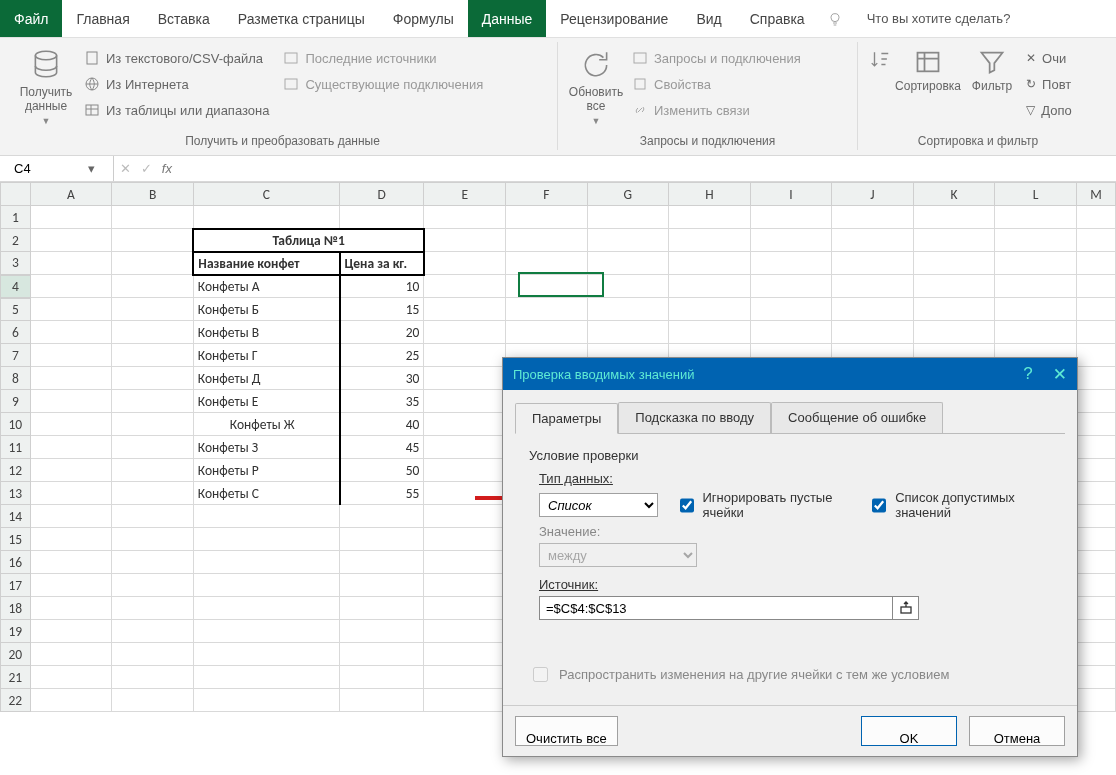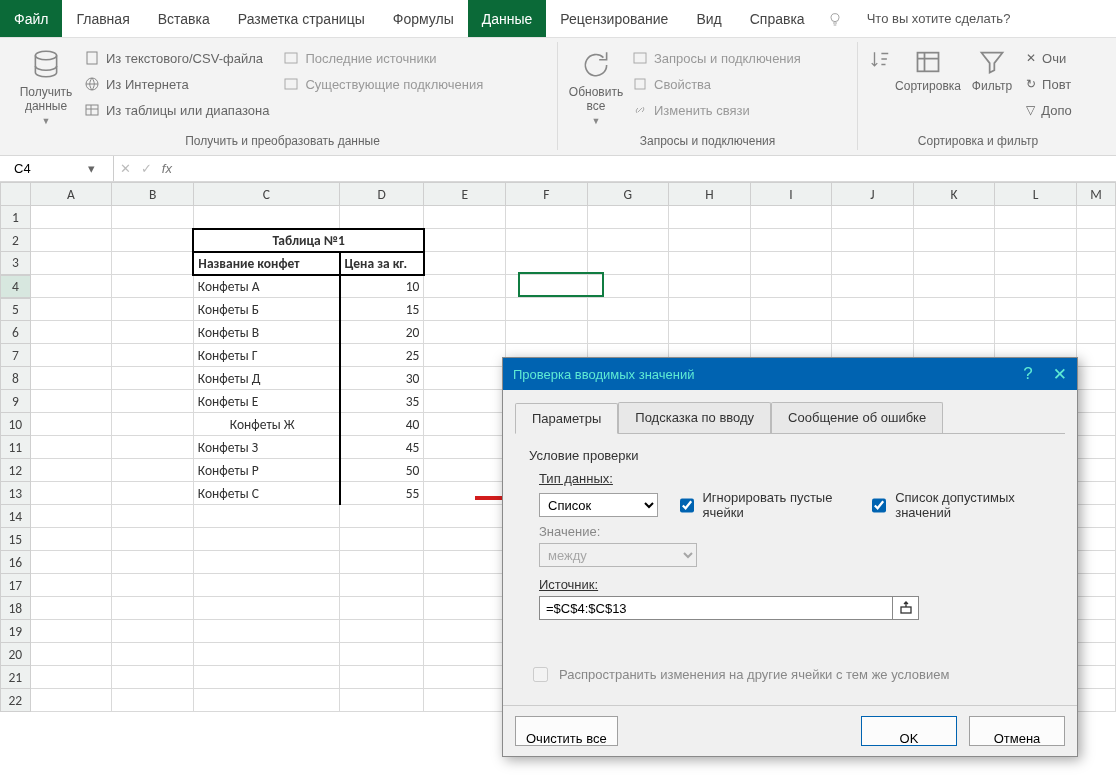--- a/index.html
+++ b/index.html
@@ -164,21 +164,21 @@
   .tabs .dtab{
     padding:7px 16px;border:1px solid #bbb;border-bottom:none;background:#e8e8e8;
     font-size:13px;color:#333;border-radius:2px 2px 0 0;
   }
   .tabs .dtab.cur{background:#f0f0f0;border-bottom:1px solid #f0f0f0;position:relative;top:1px;}
   .pane{padding:14px 6px 4px 14px;}
   .field-row{display:flex;align-items:center;gap:18px;margin:4px 0;}
   select,.sel{
     border:1px solid #a0a0a0;height:24px;font-size:13px;padding:0 4px;background:#fff;
   }
-  .sel-type{width:128px;}
+  .sel-type{width:128px;font-style:italic;}
   .sel-val{width:158px;color:#888;background:#f0f0f0;}
   label.dim{color:#888;}
   .chk{display:flex;align-items:center;gap:6px;font-size:13px;}
   .chk input{accent-color:#0063b1;width:15px;height:15px;}
   .src-box{
     display:flex;align-items:center;width:380px;margin-top:4px;
   }
   .src-box input{
     flex:1;height:24px;border:1px solid #888;padding:0 6px;font-size:13px;
   }

